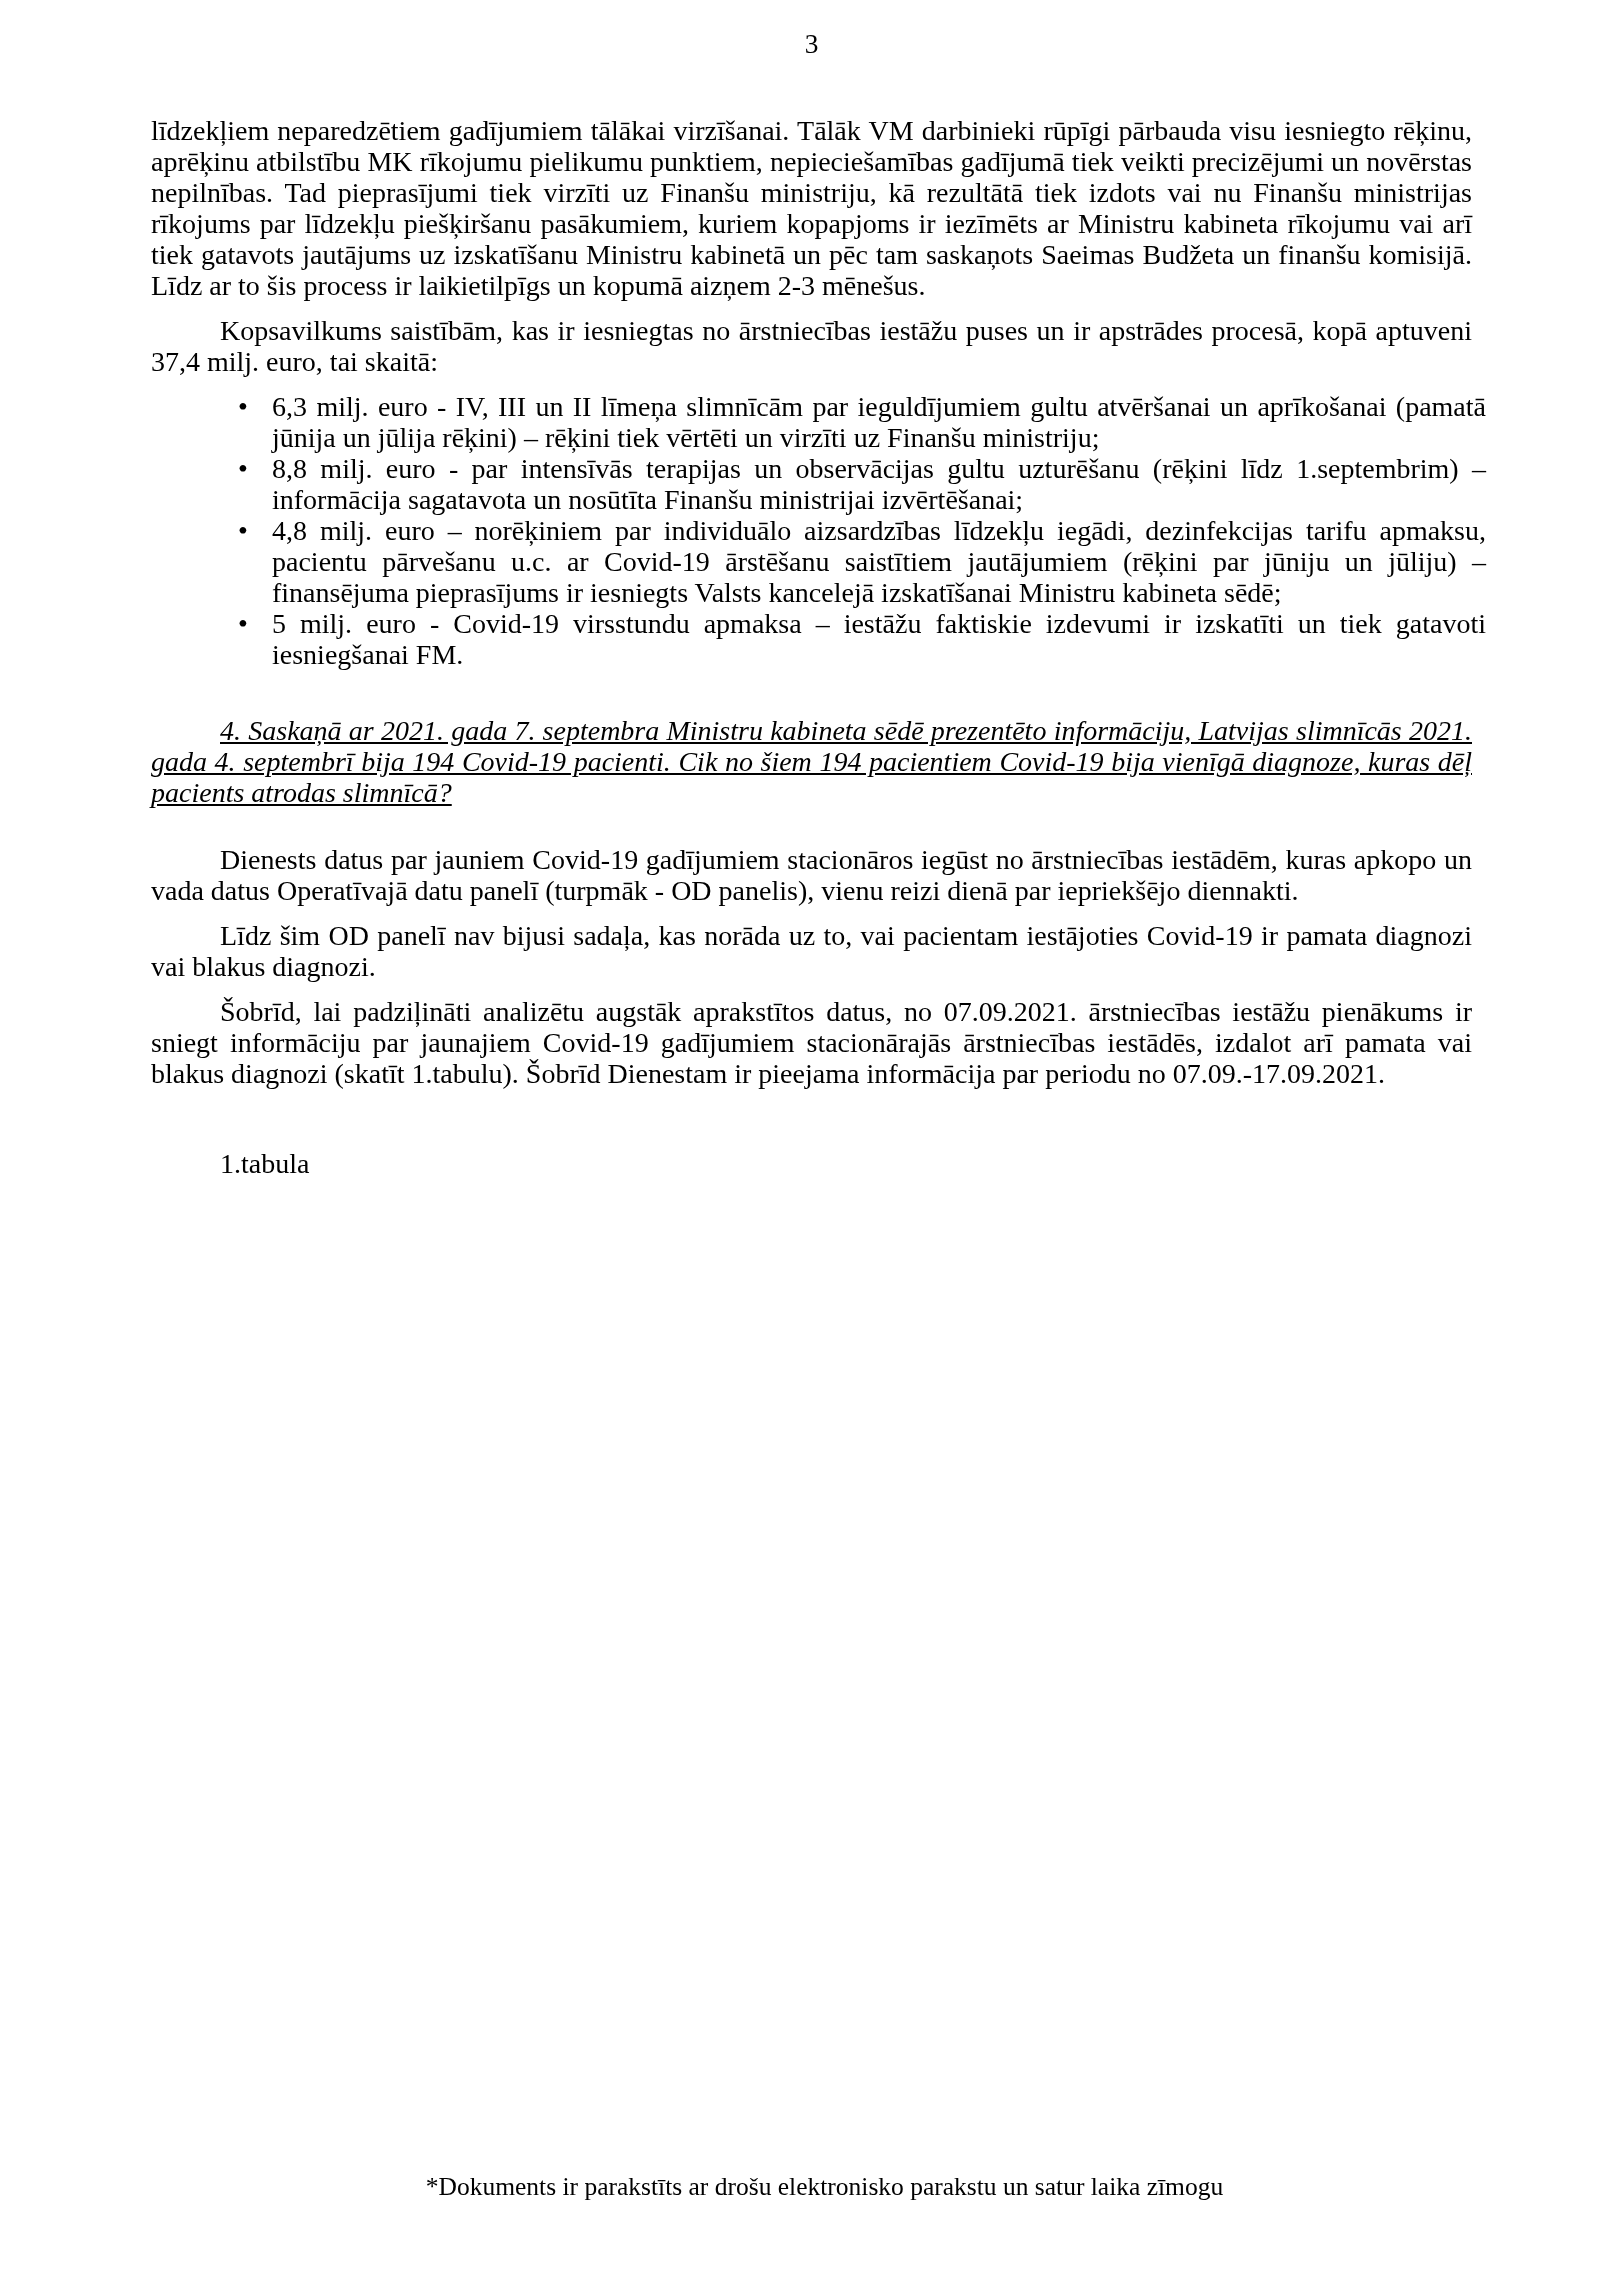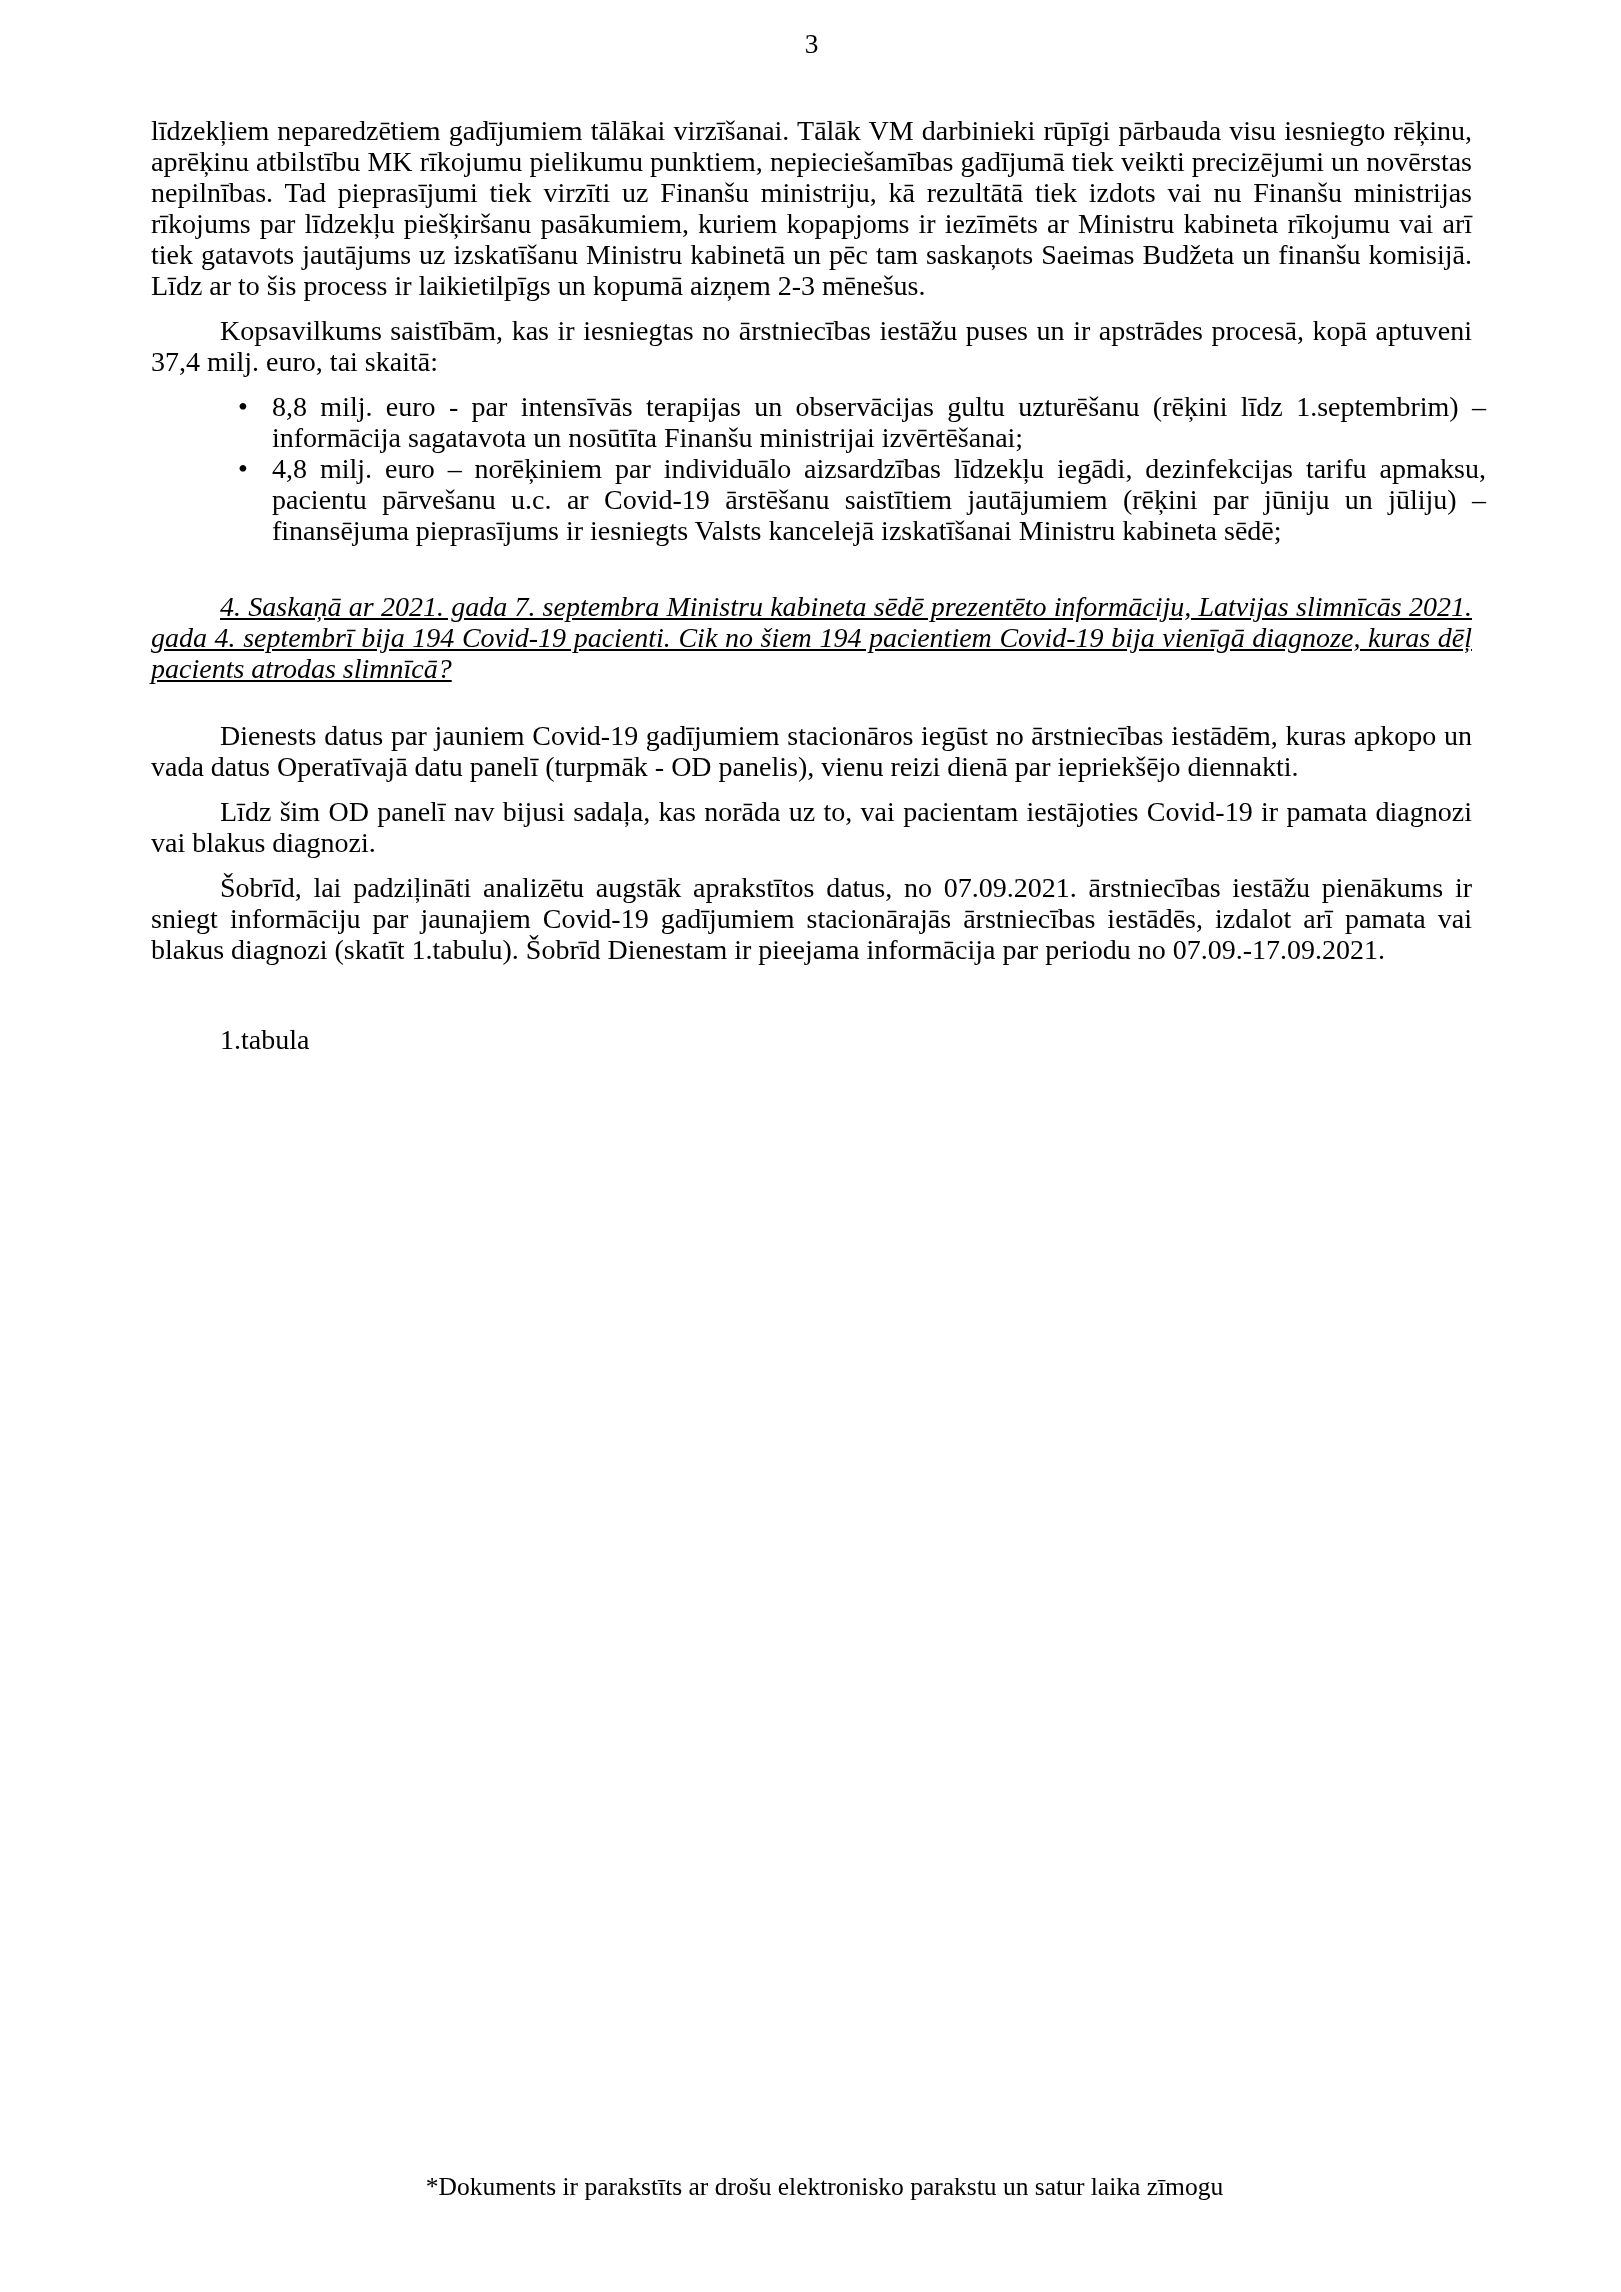--- a/index.html
+++ b/index.html
@@ -74,22 +74,24 @@
 
   <div class="page-number">3</div>
 
   <div class="doc">
 
     <p>līdzekļiem neparedzētiem gadījumiem tālākai virzīšanai. Tālāk VM darbinieki rūpīgi pārbauda visu iesniegto rēķinu, aprēķinu atbilstību MK rīkojumu pielikumu punktiem, nepieciešamības gadījumā tiek veikti precizējumi un novērstas nepilnības. Tad pieprasījumi tiek virzīti uz Finanšu ministriju, kā rezultātā tiek izdots vai nu Finanšu ministrijas rīkojums par līdzekļu piešķiršanu pasākumiem, kuriem kopapjoms ir iezīmēts ar Ministru kabineta rīkojumu vai arī tiek gatavots jautājums uz izskatīšanu Ministru kabinetā un pēc tam saskaņots Saeimas Budžeta un finanšu komisijā. Līdz ar to šis process ir laikietilpīgs un kopumā aizņem 2-3 mēnešus.</p>
 
     <p class="ind">Kopsavilkums saistībām, kas ir iesniegtas no ārstniecības iestāžu puses un ir apstrādes procesā, kopā aptuveni 37,4 milj. euro, tai skaitā:</p>
 
     <ul class="bullets">
+      <li>6,3 milj. euro - IV, III un II līmeņa slimnīcām par ieguldījumiem gultu atvēršanai un aprīkošanai (pamatā jūnija un jūlija rēķini) – rēķini tiek vērtēti un virzīti uz Finanšu ministriju;</li>
       <li>8,8 milj. euro - par intensīvās terapijas un observācijas gultu uzturēšanu (rēķini līdz 1.septembrim) – informācija sagatavota un nosūtīta Finanšu ministrijai izvērtēšanai;</li>
       <li>4,8 milj. euro – norēķiniem par individuālo aizsardzības līdzekļu iegādi, dezinfekcijas tarifu apmaksu, pacientu pārvešanu u.c. ar Covid-19 ārstēšanu saistītiem jautājumiem (rēķini par jūniju un jūliju) – finansējuma pieprasījums ir iesniegts Valsts kancelejā izskatīšanai Ministru kabineta sēdē;</li>
+      <li>5 milj. euro -  Covid-19 virsstundu apmaksa  – iestāžu faktiskie izdevumi ir izskatīti un tiek gatavoti iesniegšanai FM.</li>
     </ul>
 
     <div class="gap"></div>
 
     <p class="ind it">4. Saskaņā ar 2021. gada 7. septembra Ministru kabineta sēdē prezentēto informāciju, Latvijas slimnīcās 2021. gada 4. septembrī bija 194 Covid-19 pacienti. Cik no šiem 194 pacientiem Covid-19 bija vienīgā diagnoze, kuras dēļ pacients atrodas slimnīcā?</p>
 
 
     <div class="gap-sm"></div>
 
     <p class="ind">Dienests datus par jauniem Covid-19 gadījumiem stacionāros iegūst no ārstniecības iestādēm, kuras apkopo un vada datus Operatīvajā datu panelī (turpmāk - OD panelis), vienu reizi dienā par iepriekšējo diennakti.</p>

